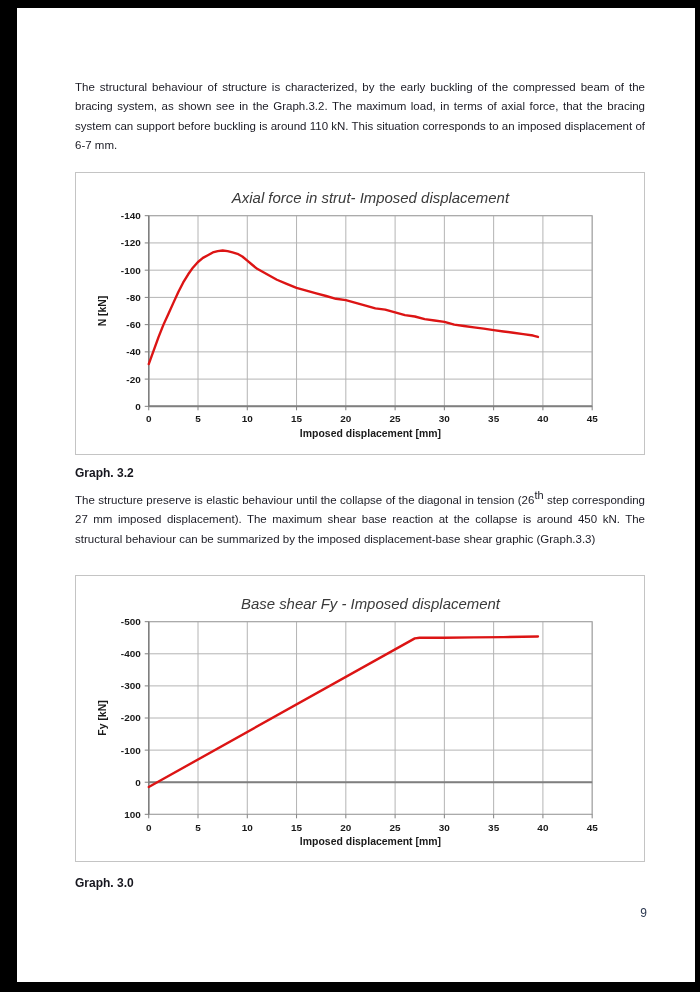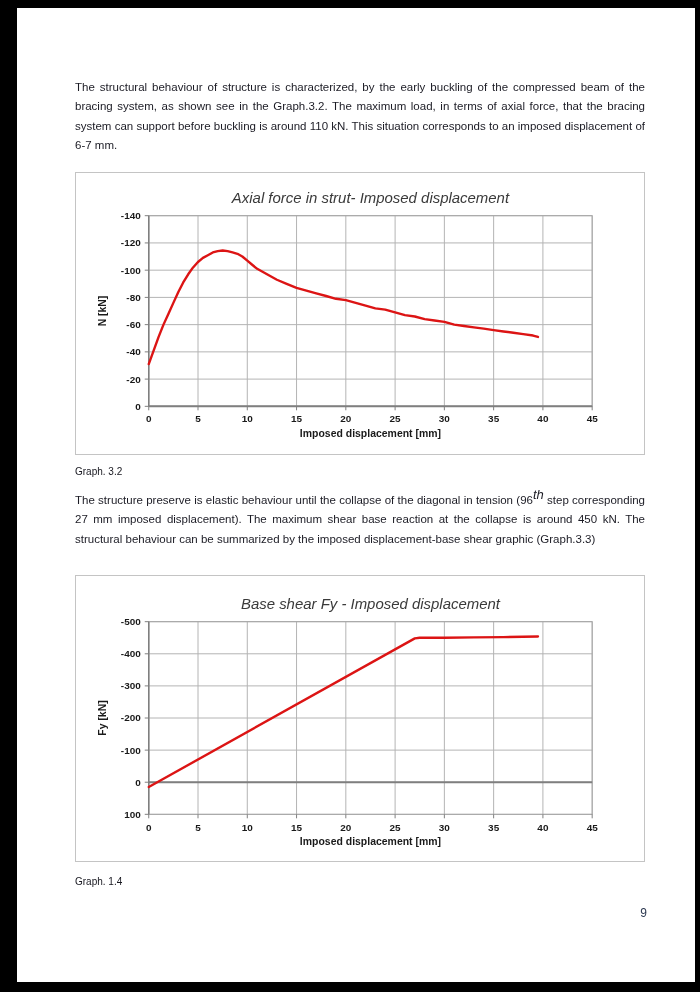--- a/index.html
+++ b/index.html
@@ -20,38 +20,38 @@
     position: absolute;
     left: 58px; width: 570px;
     margin: 0;
     font-size: 11.5px;
     line-height: 19.3px;
     text-align: justify;
     color: #1b1b24;
   }
   #p1 { top: 70px; }
   #p2 { top: 483px; }
-  .body-text sup { font-size: 13px; line-height: 0; font-style: italic; }
+  .body-text sup { font-size: 11px; line-height: 0; }
   .chart-box {
     position: absolute;
     left: 58px;
     width: 570px;
     margin: 0;
     background: #fff;
     border: 1px solid #c4c4c4;
     box-sizing: border-box;
   }
   #chart1-box { top: 164px; height: 283px; }
   #chart2-box { top: 567px; height: 287px; }
   .chart-box svg { display: block; width: 100%; height: 100%; }
   .caption {
     position: absolute;
     left: 58px;
-    font-size: 10px;
-    font-weight: normal;
+    font-size: 12px;
+    font-weight: bold;
     color: #16161e;
   }
   #cap1 { top: 458px; }
   #cap2 { top: 868px; }
   .page-number {
     position: absolute;
     left: 600px; top: 898px; width: 30px;
     text-align: right;
     font-size: 12px;
     color: #2c3850;
@@ -128,21 +128,21 @@
         <text x="65" y="238.5" text-anchor="end" class="tick-label">0</text>
         <text x="295.5" y="266" text-anchor="middle" class="axis-title">Imposed displacement [mm]</text>
         <text x="30" y="139" text-anchor="middle" class="axis-title" transform="rotate(-90 30 139)">N [kN]</text>
         <polyline points="73.0,192.5 77.9,178.8 82.9,165.1 87.8,152.7 92.8,141.7 97.7,130.8 102.7,119.8 107.6,110.2 112.6,102.0 117.5,95.1 122.4,89.6 127.4,85.5 132.3,82.8 137.3,80.0 142.2,78.7 147.2,78.0 152.1,78.7 157.1,80.0 162.0,81.4 166.9,84.1 171.9,88.3 176.8,92.4 181.8,96.5 191.7,102.0 201.6,107.5 211.4,111.6 221.3,115.7 231.2,118.4 241.1,121.2 251.0,123.9 260.9,126.7 270.8,128.0 280.7,130.8 290.6,133.5 300.4,136.3 310.3,137.6 320.2,140.4 330.1,143.1 340.0,144.5 349.9,147.2 359.8,148.6 369.7,150.0 379.6,152.7 389.4,154.1 399.3,155.5 409.2,156.8 419.1,158.2 429.0,159.6 438.9,160.9 448.8,162.3 458.7,163.7 463.6,165.1" fill="none" stroke="#dc1414" stroke-width="2.4" stroke-linejoin="round" stroke-linecap="round"></polyline>
         <text x="295.5" y="30" text-anchor="middle" class="chart-title">Axial force in strut- Imposed displacement</text>
       </svg>
   </figure>
 
   <div class="caption" id="cap1">Graph. 3.2</div>
 
-  <p class="body-text" id="p2"><span>The structure preserve is elastic behaviour until the collapse of the diagonal in tension (96</span><sup>th</sup><span> step corresponding 27 mm imposed displacement). The maximum shear base reaction at the collapse is around 450 kN. The structural behaviour can be summarized by the imposed displacement-base shear graphic (Graph.3.3)</span></p>
+  <p class="body-text" id="p2"><span>The structure preserve is elastic behaviour until the collapse of the diagonal in tension (26</span><sup>th</sup><span> step corresponding 27 mm imposed displacement). The maximum shear base reaction at the collapse is around 450 kN. The structural behaviour can be summarized by the imposed displacement-base shear graphic (Graph.3.3)</span></p>
 
   <figure class="chart-box" id="chart2-box">
     <svg viewBox="0 0 570 287" preserveAspectRatio="none">
         <line x1="73" y1="46" x2="73" y2="240" stroke="#b3b3b3" stroke-width="1"></line>
         <line x1="122.44444444444444" y1="46" x2="122.44444444444444" y2="240" stroke="#b3b3b3" stroke-width="1"></line>
         <line x1="171.88888888888889" y1="46" x2="171.88888888888889" y2="240" stroke="#b3b3b3" stroke-width="1"></line>
         <line x1="221.33333333333331" y1="46" x2="221.33333333333331" y2="240" stroke="#b3b3b3" stroke-width="1"></line>
         <line x1="270.77777777777777" y1="46" x2="270.77777777777777" y2="240" stroke="#b3b3b3" stroke-width="1"></line>
         <line x1="320.22222222222223" y1="46" x2="320.22222222222223" y2="240" stroke="#b3b3b3" stroke-width="1"></line>
         <line x1="369.66666666666663" y1="46" x2="369.66666666666663" y2="240" stroke="#b3b3b3" stroke-width="1"></line>
@@ -193,17 +193,17 @@
         <text x="65" y="178.83333333333331" text-anchor="end" class="tick-label">-100</text>
         <text x="65" y="211.16666666666669" text-anchor="end" class="tick-label">0</text>
         <text x="65" y="243.5" text-anchor="end" class="tick-label">100</text>
         <text x="295.5" y="271" text-anchor="middle" class="axis-title">Imposed displacement [mm]</text>
         <text x="30" y="143" text-anchor="middle" class="axis-title" transform="rotate(-90 30 143)">Fy [kN]</text>
         <polyline points="73.0,212.5 340.0,62.8 344.9,62.2 369.7,62.2 399.3,61.8 429.0,61.5 463.6,60.9" fill="none" stroke="#dc1414" stroke-width="2.4" stroke-linejoin="round" stroke-linecap="round"></polyline>
         <text x="295.5" y="33" text-anchor="middle" class="chart-title">Base shear Fy - Imposed displacement</text>
       </svg>
   </figure>
 
-  <div class="caption" id="cap2">Graph. 1.4</div>
+  <div class="caption" id="cap2">Graph. 3.0</div>
 
   <div class="page-number">9</div>
 
 </div>
 
 </body></html>

